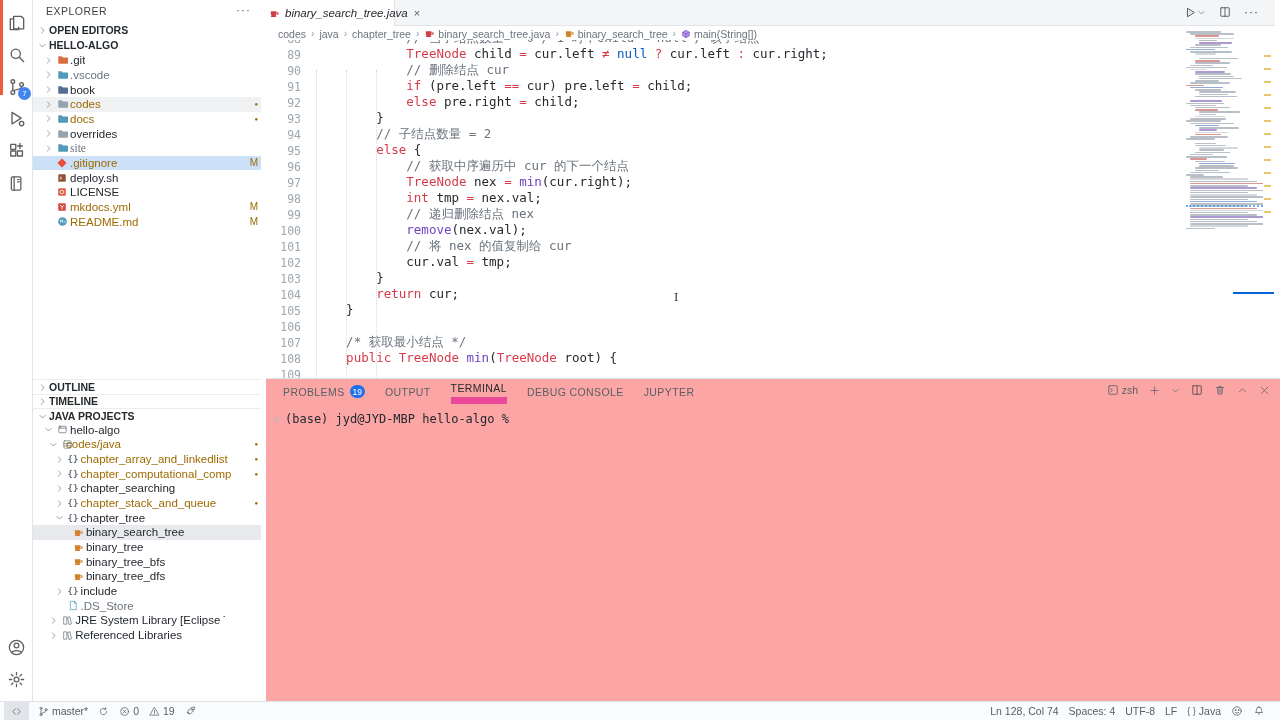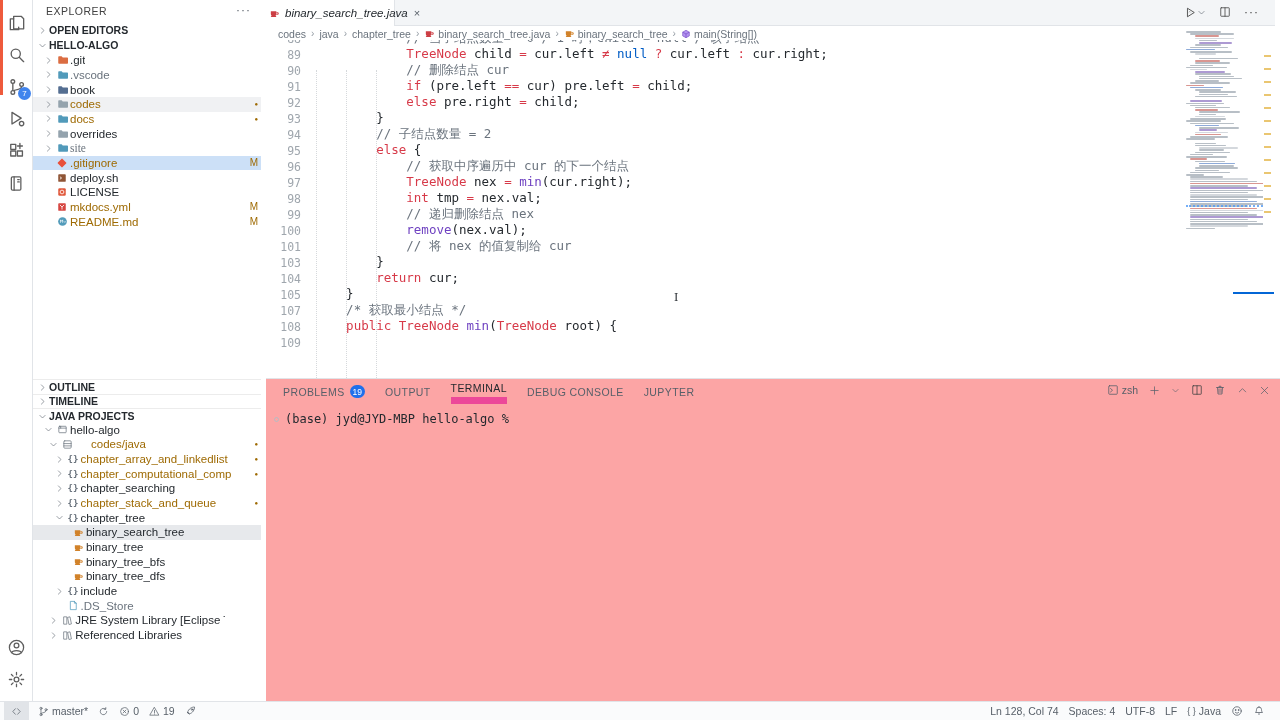--- a/index.html
+++ b/index.html
@@ -366,21 +366,21 @@
           <svg width="9" height="9" viewBox="0 0 24 24" fill="none" stroke="#586069" stroke-width="1.6" stroke-linecap="round" stroke-linejoin="round">
             <path d="M5 9l7 7 7-7"></path>
           </svg>
         </span>
         <span style="left: 29.3px;">
           <svg width="11" height="11" viewBox="0 0 24 24" fill="none" stroke="#6a737d" stroke-width="1.6" stroke-linecap="round" stroke-linejoin="round">
             <rect x="4" y="4" width="16" height="16" rx="2"></rect>
             <path d="M4 10h16M4 15h16"></path>
           </svg>
         </span>
-        <span class="lbl c-mod" style="left: 58px;">codes/java</span>
+        <span class="lbl c-mod" style="left: 33px;">codes/java</span>
         <span class="badge-m" style="font-size: 6px;">●</span>
       </div>
       <div class="trow">
         <span class="chev-wrap" style="left: 21.6px;">
           <svg width="9" height="9" viewBox="0 0 24 24" fill="none" stroke="#586069" stroke-width="1.6" stroke-linecap="round" stroke-linejoin="round">
             <path d="M9 5l7 7-7 7"></path>
           </svg>
         </span>
         <span style="left: 34.6px;">
           <span style="font:bold 9px 'DejaVu Sans Mono',monospace;color:#6a737d">{}</span>
@@ -659,30 +659,38 @@
         </div>
         <div class="cl">
           <span class="ln">100</span>
           <span class="ct2"><span class="tk">            </span><span class="fn">remove</span><span class="tk">(nex.val);</span></span>
         </div>
         <div class="cl">
           <span class="ln">101</span>
           <span class="ct2"><span class="cm">            // 将 nex 的值复制给 cur</span></span>
         </div>
         <div class="cl">
+          <span class="ln">102</span>
+          <span class="ct2"><span class="tk">            cur.val </span><span class="kw">=</span><span class="tk"> tmp;</span></span>
+        </div>
+        <div class="cl">
           <span class="ln">103</span>
           <span class="ct2"><span class="tk">        }</span></span>
         </div>
         <div class="cl">
           <span class="ln">104</span>
           <span class="ct2"><span class="tk">        </span><span class="kw">return</span><span class="tk"> cur;</span></span>
         </div>
         <div class="cl">
           <span class="ln">105</span>
           <span class="ct2"><span class="tk">    }</span></span>
+        </div>
+        <div class="cl">
+          <span class="ln">106</span>
+          <span class="ct2"><span class="tk"></span></span>
         </div>
         <div class="cl">
           <span class="ln">107</span>
           <span class="ct2"><span class="cm">    /* 获取最小结点 */</span></span>
         </div>
         <div class="cl">
           <span class="ln">108</span>
           <span class="ct2"><span class="tk">    </span><span class="kw">public</span><span class="tk"> </span><span class="kw">TreeNode</span><span class="tk"> </span><span class="fn">min</span><span class="tk">(</span><span class="kw">TreeNode</span><span class="tk"> root) {</span></span>
         </div>
         <div class="cl">

